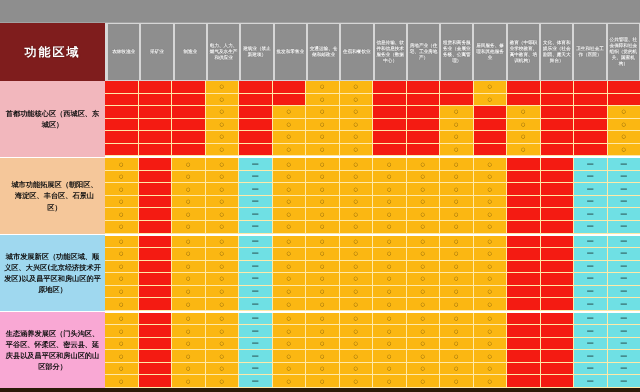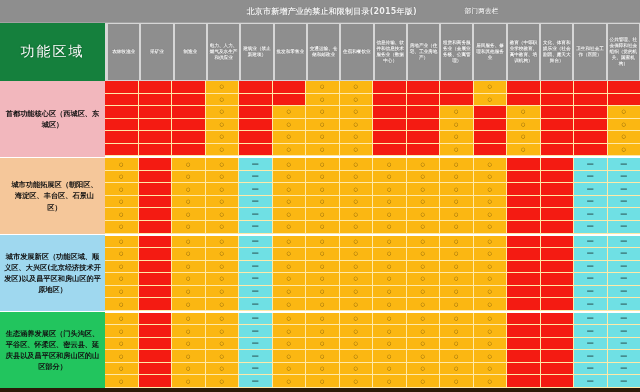--- a/index.html
+++ b/index.html
@@ -21,22 +21,22 @@
     flex:1;display:flex;align-items:center;justify-content:center;gap:48px;
     font-size:8px;font-weight:bold;color:#f2f2f2;letter-spacing:.2px;
     text-shadow:0 0 1px rgba(0,0,0,.35);
   }
   .title-side{font-size:6.5px;font-weight:bold;color:#eaeaea;}
 
   
   .headrow{height:58px;flex:0 0 58px;display:flex;background:#8e8e8e;}
   .corner{
     width:105px;flex:0 0 105px;display:flex;align-items:center;justify-content:center;
-    background:#15803d;border-right:2px solid #d8d8d8;
-    font-size:14px;font-weight:normal;color:#fff;letter-spacing:2px;
+    background:#7f1d1d;border-right:2px solid #d8d8d8;
+    font-size:12px;font-weight:bold;color:#fff;letter-spacing:2px;
     text-shadow:0 0 2px rgba(0,0,0,.4);
   }
   .headcells{flex:1;display:flex;}
   .hc{
     flex:1 1 0;min-width:0;
     border-left:1px solid #d6d6d6;border-right:1px solid #d6d6d6;
     border-top:1px solid #d6d6d6;border-bottom:1px solid #d6d6d6;
     display:flex;align-items:center;justify-content:center;
     padding:1px;box-sizing:border-box;background:#8e8e8e;
   }
@@ -52,21 +52,21 @@
   .rl{
     display:flex;align-items:center;justify-content:center;
     box-sizing:border-box;padding:2px 4px;
     border-bottom:1px solid #ffffff;
     font-size:7.2px;line-height:1.55;font-weight:bold;text-align:center;
     color:#111;word-break:break-all;
   }
   .rl.r0{background:#f2b7bd;}
   .rl.r1{background:#f5c79a;padding-left:8px;}
   .rl.r2{background:#9fd8ef;}
-  .rl.r3{background:#22c55e;border-bottom:none;}
+  .rl.r3{background:#f9a8d4;border-bottom:none;}
 
   .gridwrap{flex:1;display:flex;flex-direction:column;min-width:0;}
   .grp{display:flex;flex-direction:column;}
   .grow{display:flex;flex:1 1 0;min-height:0;}
   .cell{
     flex:1 1 0;min-width:0;position:relative;
     border-right:1px solid #ffe9a8;border-bottom:1px solid #ffe9a8;
     display:flex;align-items:center;justify-content:center;box-sizing:border-box;
   }
   .cell:last-child{border-right:none;}
@@ -79,24 +79,20 @@
   .sep{height:2px;flex:0 0 2px;background:#ffffff;}
   .botbar{height:4px;flex:0 0 4px;background:#2b1a08;}
 </style>
 </head>
 <body>
 
 <div id="root">
 
   <div class="titlebar">
     <div class="title-spacer"></div>
-    <div class="title-main">
-      <span>北京市新增产业的禁止和限制目录(2015年版)</span>
-      <span class="title-side">部门两去栏</span>
-    </div>
   </div>
 
   <div class="headrow">
     <div class="corner">功能区域</div>
     <div class="headcells" id="headcells">
         <div class="hc">
           <span>农林牧渔业</span>
         </div>
         <div class="hc">
           <span>采矿业</span>

